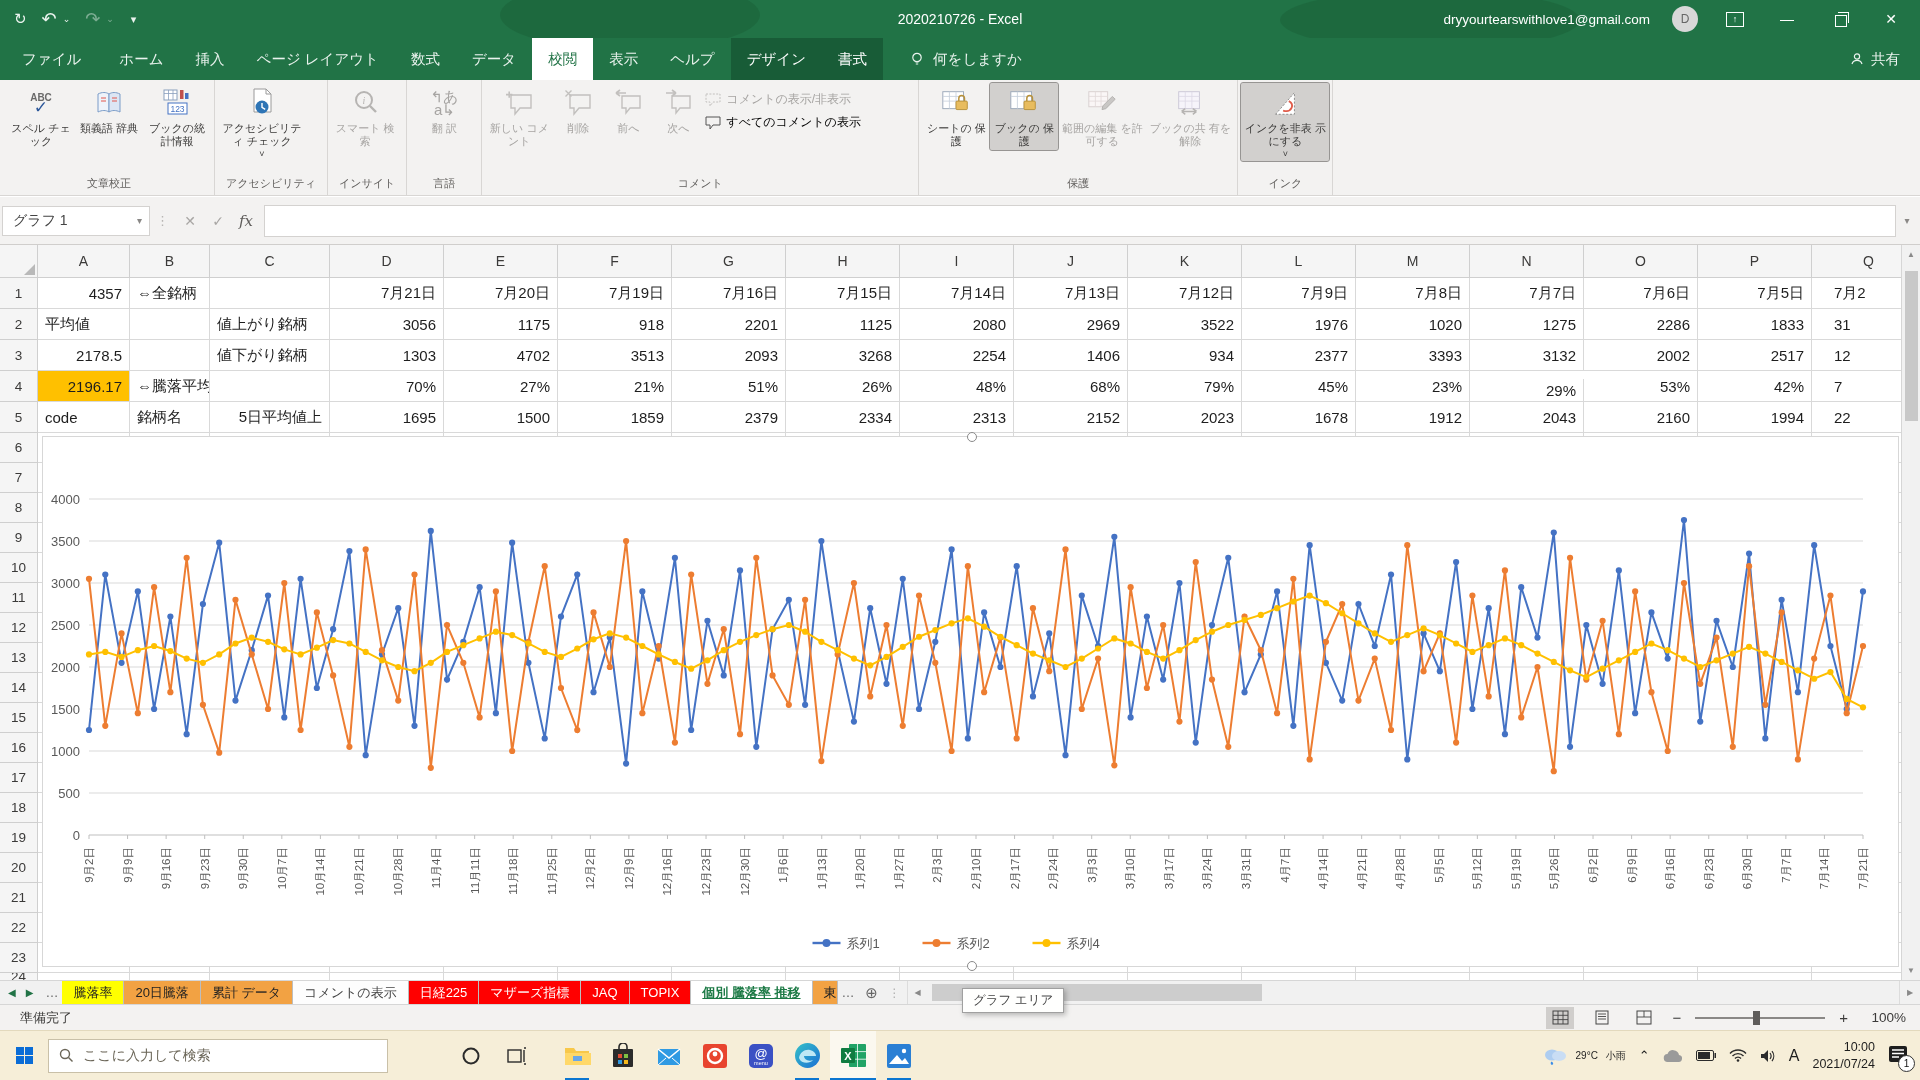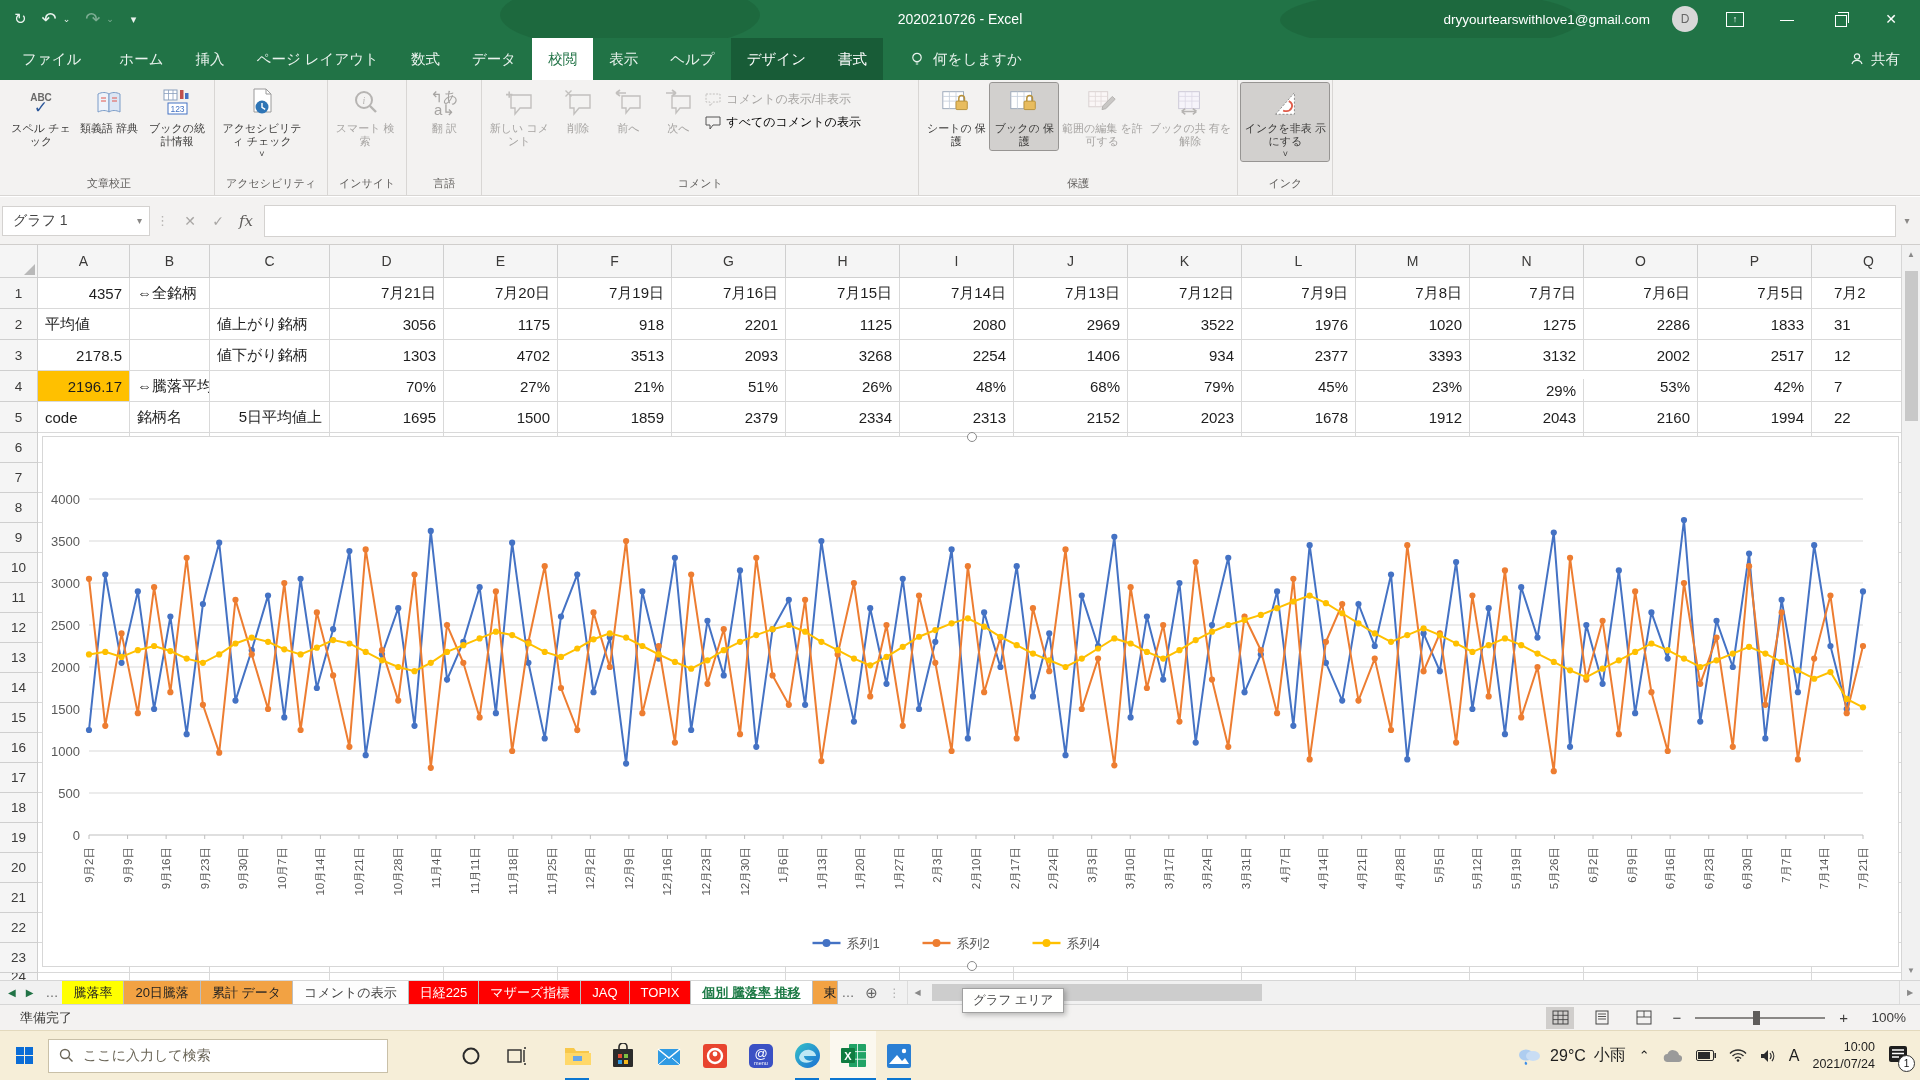--- a/index.html
+++ b/index.html
@@ -105,21 +105,21 @@
   .taskbar{position:absolute;left:0;top:1030px;width:1920px;height:50px;background:#f6eed8;border-top:1px solid #e3d9bd;display:flex;align-items:center;box-sizing:border-box;}
   .startbtn{width:48px;height:50px;display:flex;align-items:center;justify-content:center;}
   .winlogo{display:grid;grid-template-columns:8px 8px;grid-template-rows:8px 8px;gap:1px;}
   .winlogo div{background:#0a6cd6;}
   .searchbox{width:340px;height:34px;background:#fff;border:1px solid #c9c0a8;display:flex;align-items:center;gap:9px;padding:0 10px;box-sizing:border-box;font-size:14px;color:#6b6658;}
   .tb-ic{width:46px;height:50px;display:flex;align-items:center;justify-content:center;position:relative;}
   .tb-ic.active{background:rgba(255,255,255,.6);}
   .runline{position:absolute;bottom:0;left:11px;width:24px;height:3px;background:#0b76d1;}
   .tb-ic.active .runline{left:0;width:46px;}
   .tb-right2{margin-left:auto;display:flex;align-items:center;gap:13px;padding-right:12px;color:#1e1e1e;}
-  .weather{display:flex;align-items:center;gap:8px;font-size:16px;}
+  .weather{display:flex;align-items:center;gap:8px;font-size:10px;}
   .clock{text-align:right;font-size:12.5px;line-height:1.35;}
   .notif{position:relative;}
   .badge{position:absolute;right:-7px;bottom:-5px;width:15px;height:15px;border-radius:50%;background:#fff;border:1px solid #333;font-size:10px;display:flex;align-items:center;justify-content:center;color:#111;}
   .imeA{font-size:16px;}
 </style>
 </head>
 <body>
 
 <div id="app">
 

